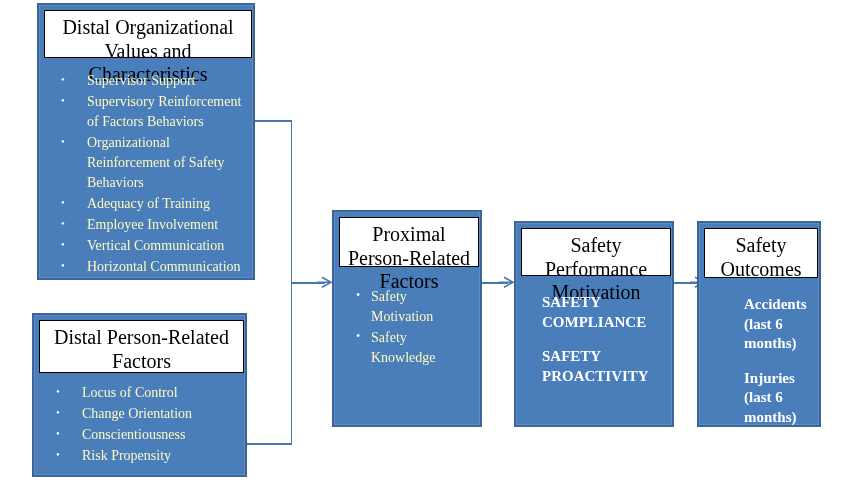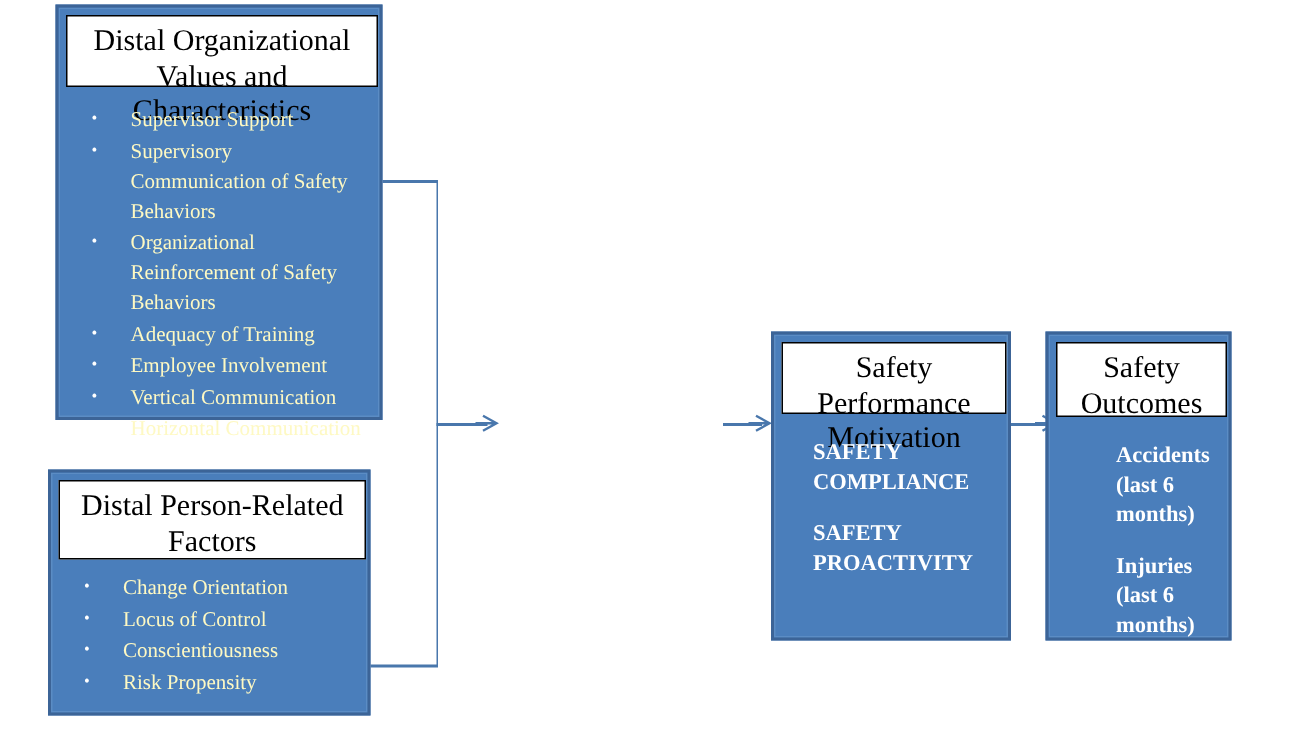--- a/index.html
+++ b/index.html
@@ -118,42 +118,51 @@
   <div class="conn conn-h" style="left:674px; top:282px; width:24px;"></div>
   <svg class="arrow-svg" style="left:689px; top:275px;" width="18" height="16" viewBox="0 0 18 16">
     <path d="M1 7.2 L15 7.2 M6 2.2 L15 7.2 L6 12.2" fill="none" stroke="#4977ac" stroke-width="1.6"></path>
   </svg>
 
   <div class="box" style="left:37px; top:3px; width:218px; height:277px;">
     <div class="box-header hdr-center" style="left:5px; top:5px; width:208px; height:48px;">Distal Organizational Values and Characteristics</div>
     <div class="box-body" style="top:66px; padding:0 8px 0 8px;">
       <ul class="blist wide">
         <li>Supervisor Support</li>
-        <li>Supervisory Communication of Safety Behaviors</li>
+        <li>Supervisory Reinforcement of Factors Behaviors</li>
         <li>Organizational Reinforcement of Safety Behaviors</li>
         <li>Adequacy of Training</li>
         <li>Employee Involvement</li>
         <li>Vertical Communication</li>
         <li>Horizontal Communication</li>
       </ul>
     </div>
   </div>
 
   <div class="box" style="left:32px; top:313px; width:215px; height:164px;">
     <div class="box-header hdr-left" style="left:5px; top:5px; width:205px; height:53px;">Distal Person-Related Factors</div>
     <div class="box-body" style="top:68px; padding:0 8px 0 8px;">
       <ul class="blist wide">
+        <li>Locus of Control</li>
         <li>Change Orientation</li>
-        <li>Locus of Control</li>
         <li>Conscientiousness</li>
         <li>Risk Propensity</li>
       </ul>
     </div>
   </div>
 
+  <div class="box" style="left:332px; top:210px; width:150px; height:217px;">
+    <div class="box-header hdr-center" style="left:5px; top:5px; width:140px; height:50px;">Proximal Person-Related Factors</div>
+    <div class="box-body" style="top:75px; padding:0 10px 0 20px;">
+      <ul class="blist tight">
+        <li>Safety Motivation</li>
+        <li>Safety Knowledge</li>
+      </ul>
+    </div>
+  </div>
 
   <div class="box" style="left:514px; top:221px; width:160px; height:206px;">
     <div class="box-header hdr-center" style="left:5px; top:5px; width:150px; height:48px;">Safety Performance Motivation</div>
     <div class="box-body" style="top:70px; padding:0 10px 0 26px;">
       <div class="plain-line">SAFETY COMPLIANCE</div>
       <div class="plain-line">SAFETY PROACTIVITY</div>
     </div>
   </div>
 
   <div class="box" style="left:697px; top:221px; width:124px; height:206px;">

